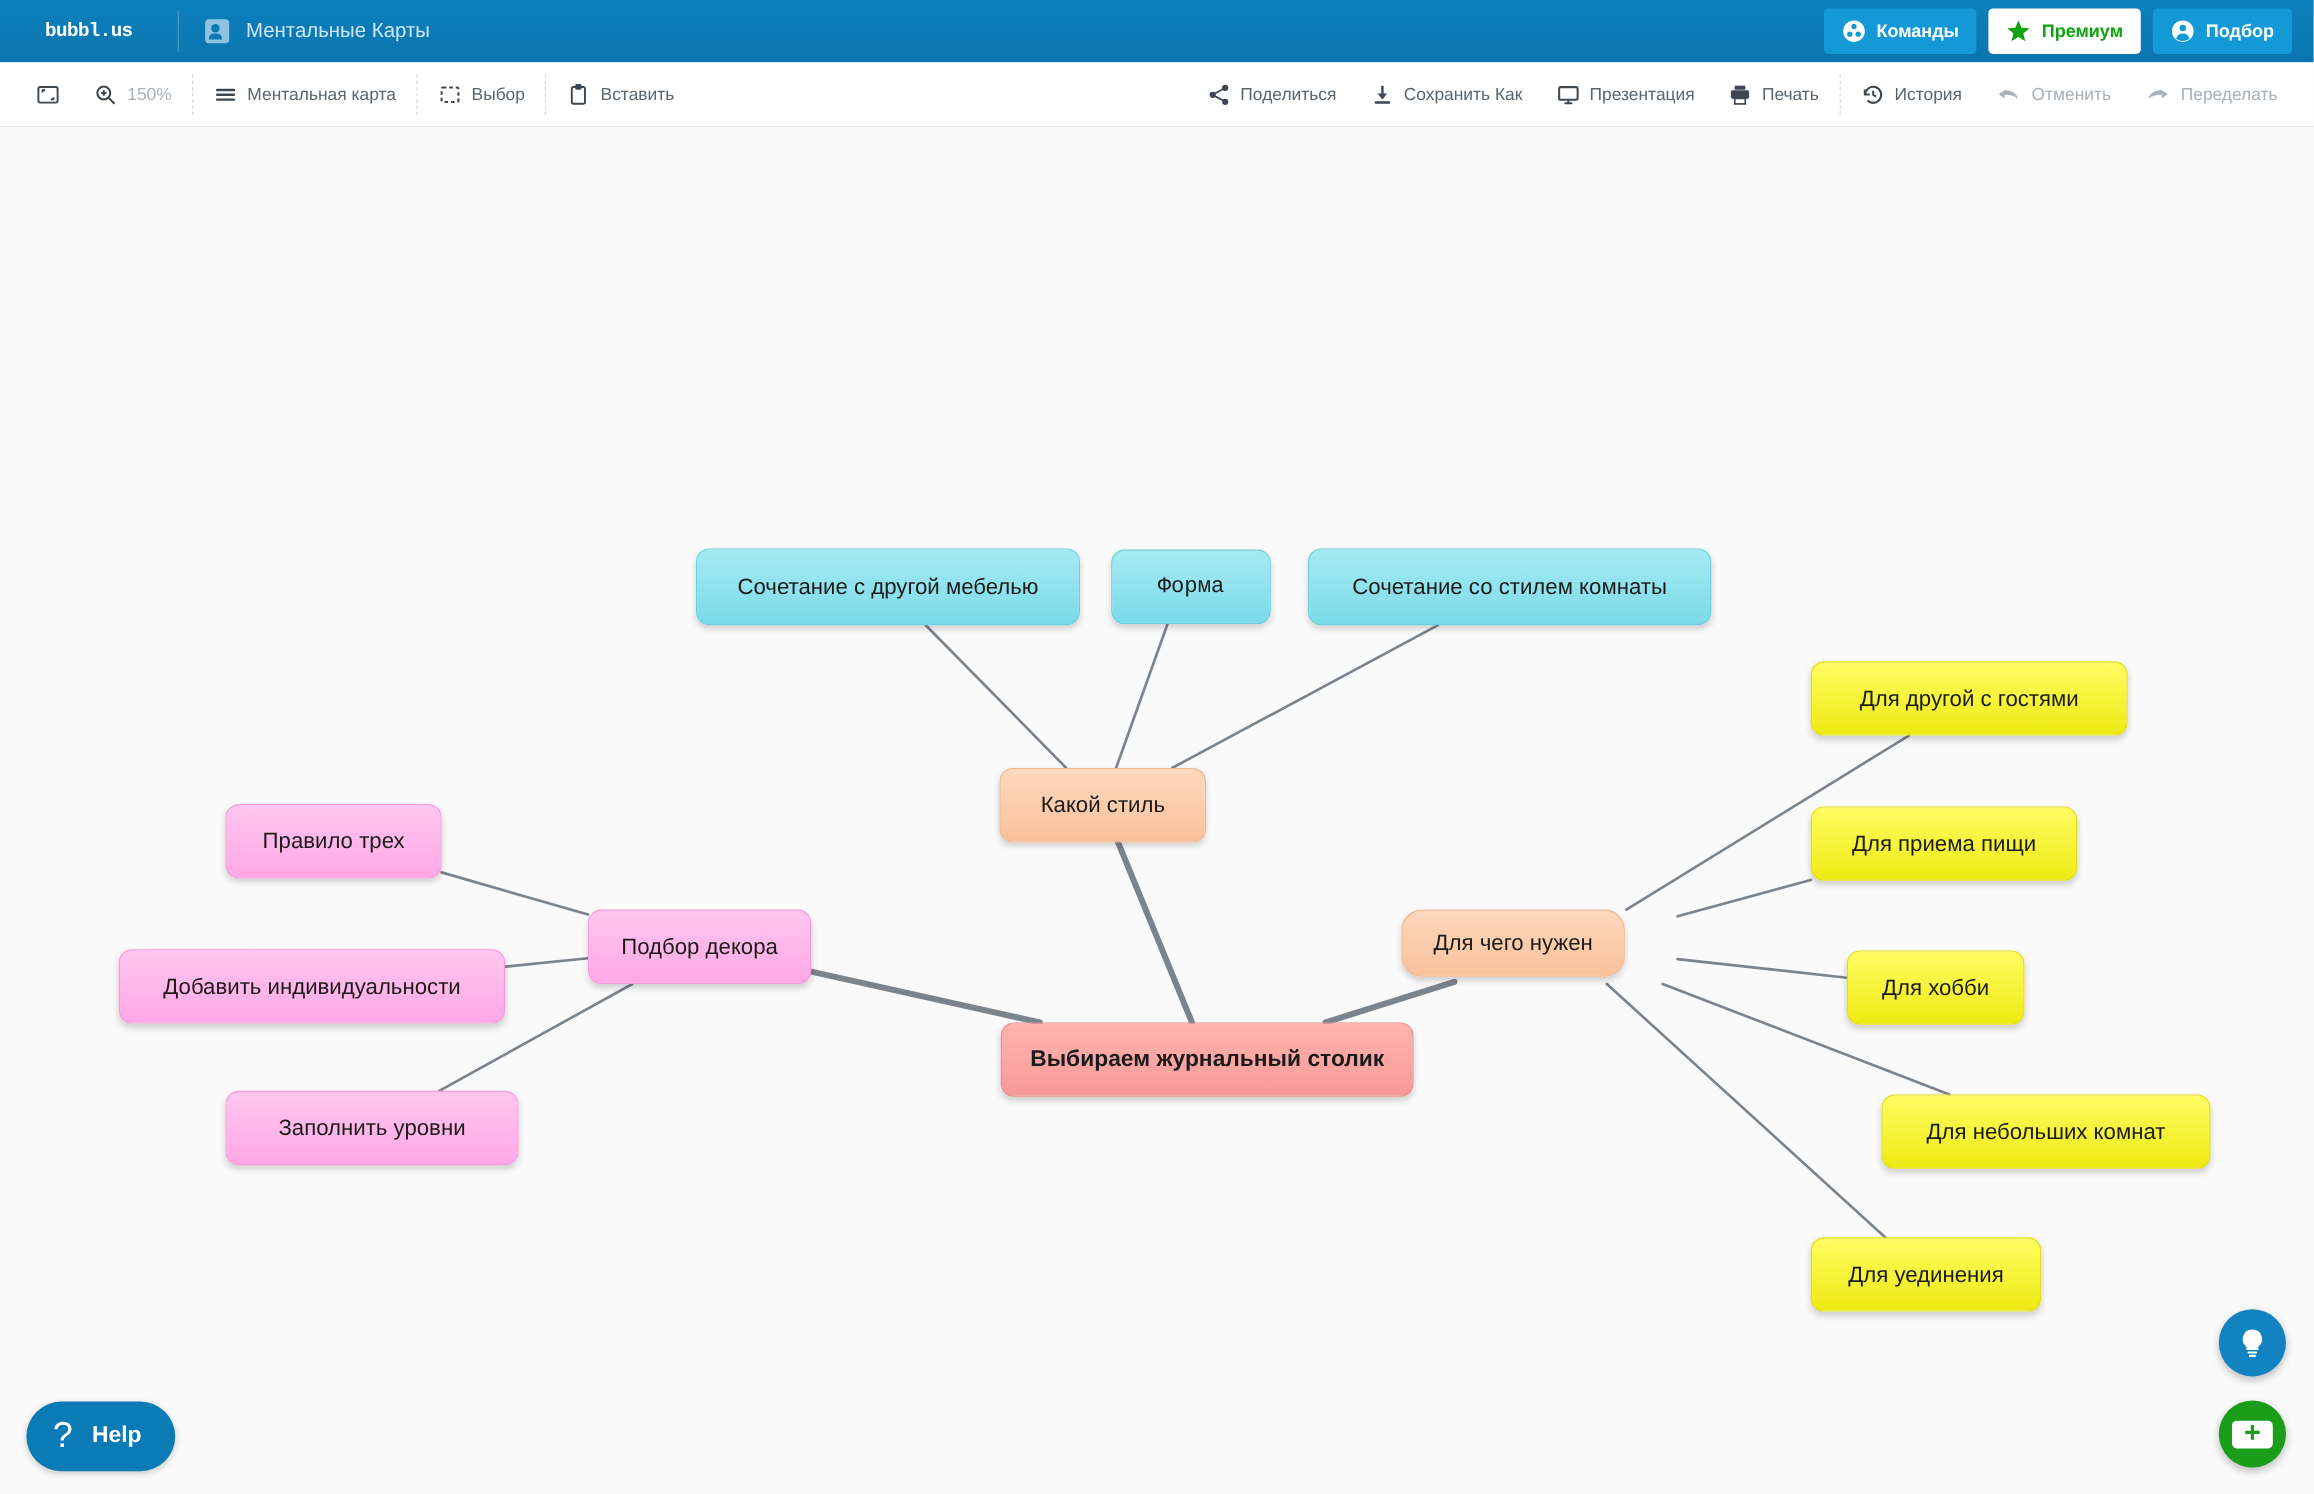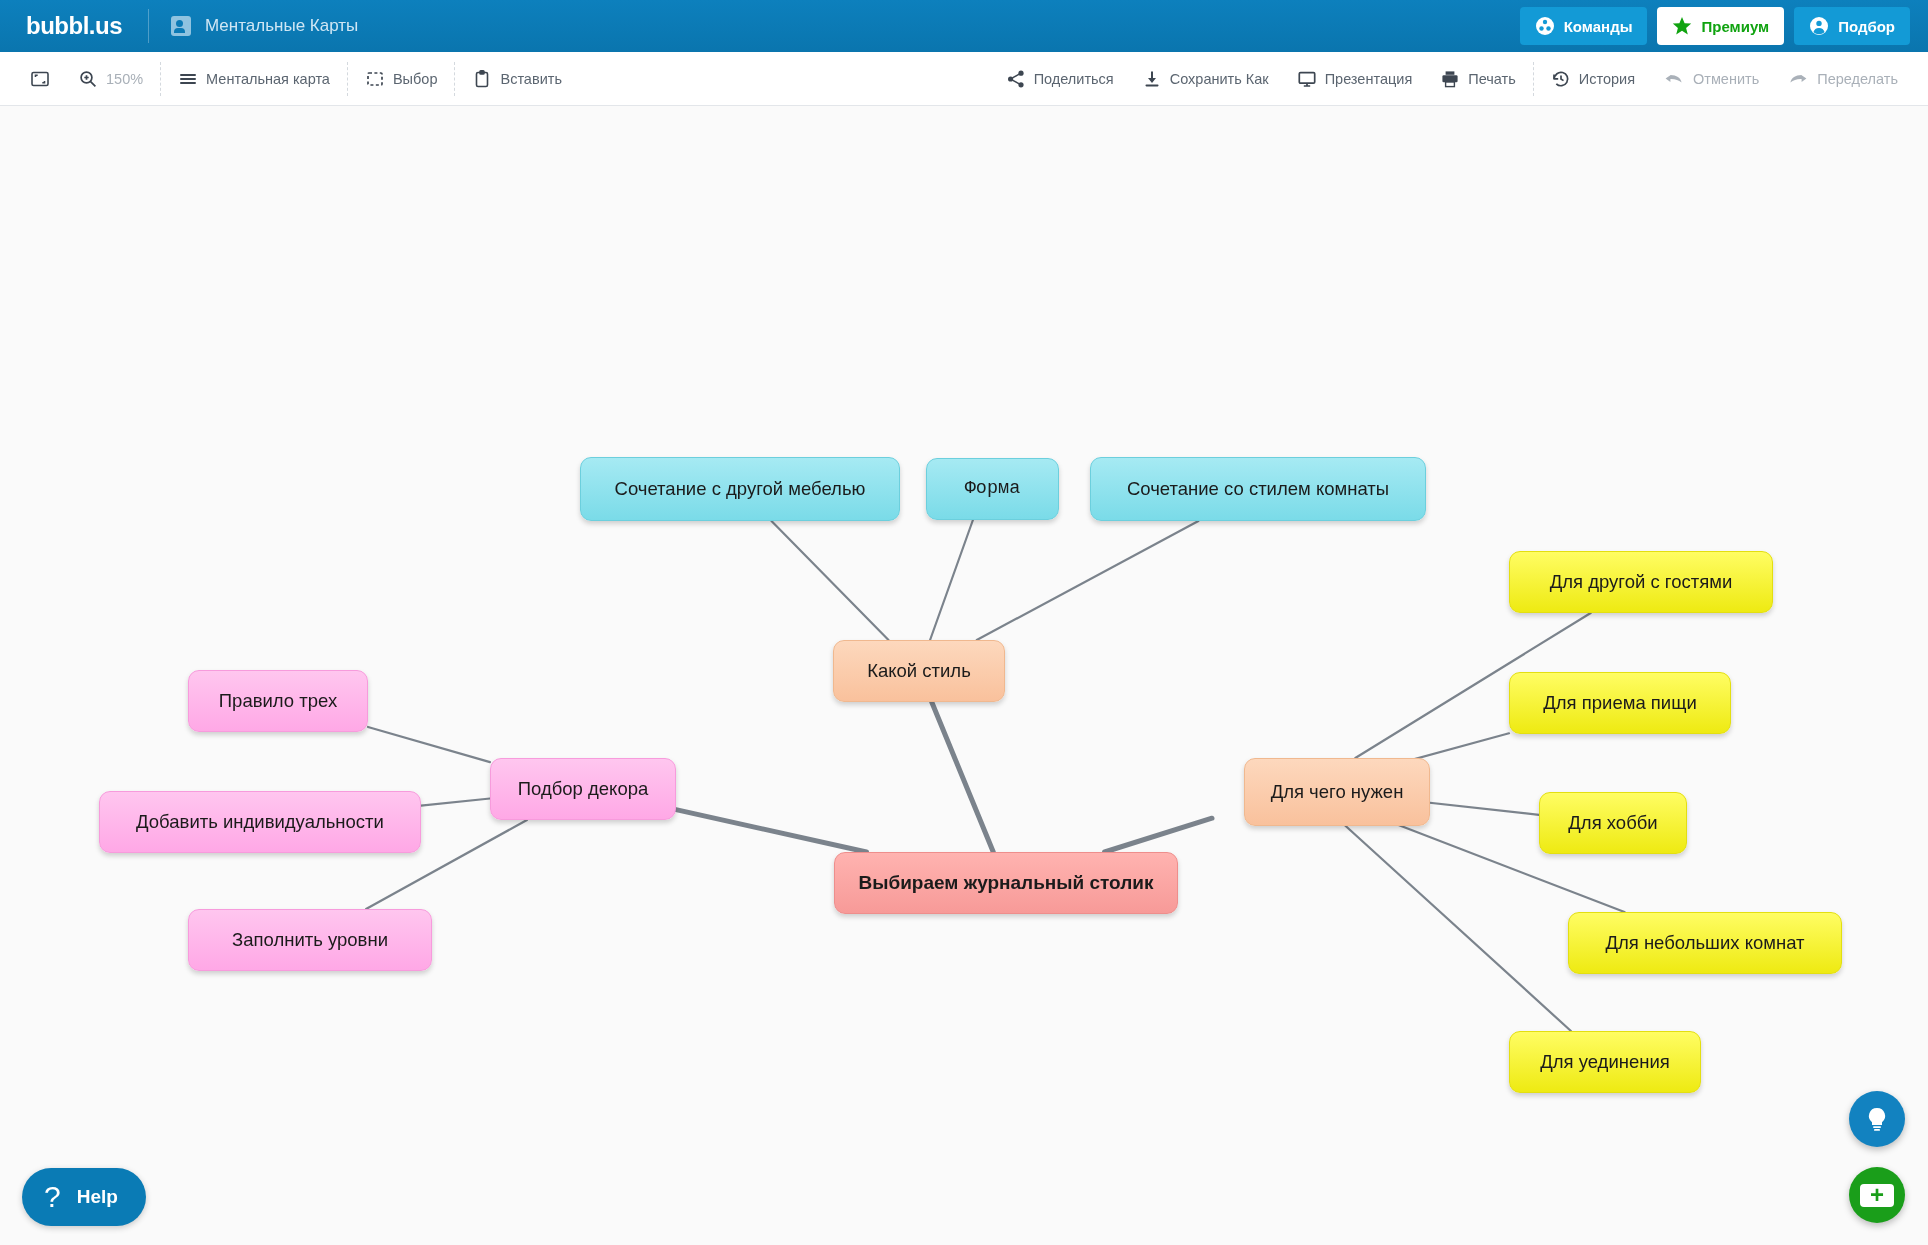--- a/index.html
+++ b/index.html
@@ -13,22 +13,22 @@
   
   .topbar {
     position: absolute; top: 0; left: 0;
     width: 1928px; height: 52px;
     background: #0b7ab5;
     background: linear-gradient(180deg,#0d80bd 0%, #0a75ae 100%);
     display: flex; align-items: stretch;
   }
   .logo {
     width: 148px; display: flex; align-items: center; justify-content: center;
-    color: #fff; font-weight: bold; font-size: 24px; letter-spacing: -0.5px;
-    font-family: Liberation Sans, sans-serif;
+    color: #fff; font-weight: bold; font-size: 16px; letter-spacing: -0.5px;
+    font-family: Liberation Mono, monospace;
   }
   .tabsep { width: 1px; background: rgba(255,255,255,0.28); margin: 9px 0; }
   .tab {
     display: flex; align-items: center; gap: 14px;
     padding: 0 22px; color: #cfe6f4; font-size: 17px;
     cursor: pointer; position: relative;
   }
   .tab.active {
     background: #0069a6; color: #ffffff;
   }
@@ -341,21 +341,21 @@
       <line x1="1385.5194805194806" y1="714" x2="1624.4805194805194" y2="806" stroke="#7b838c" stroke-width="2.2" stroke-linecap="round"></line>
       <line x1="1339.065934065934" y1="714" x2="1570.934065934066" y2="925" stroke="#7b838c" stroke-width="2.2" stroke-linecap="round"></line>
     </svg>
   <div id="nodes">
       <div class="node central" style="left: 834px; top: 746px; width: 344px; height: 62px;">
         <span>Выбираем журнальный столик</span>
       </div>
       <div class="node orange" style="left: 833px; top: 534px; width: 172px; height: 62px;">
         <span>Какой стиль</span>
       </div>
-      <div class="node orange" style="left: 1244px; top: 652px; width: 186px; height: 68px;">
+      <div class="node orange" style="left: 1168px; top: 652px; width: 186px; height: 56px; border-radius: 17px;">
         <span>Для чего нужен</span>
       </div>
       <div class="node pink" style="left: 490px; top: 652px; width: 186px; height: 62px;">
         <span>Подбор декора</span>
       </div>
       <div class="node blue" style="left: 580px; top: 351px; width: 320px; height: 64px;">
         <span>Сочетание с другой мебелью</span>
       </div>
       <div class="node blue" style="left: 926px; top: 352px; width: 133px; height: 62px; font-family: Liberation Mono, monospace;">
         <span>Форма</span>

